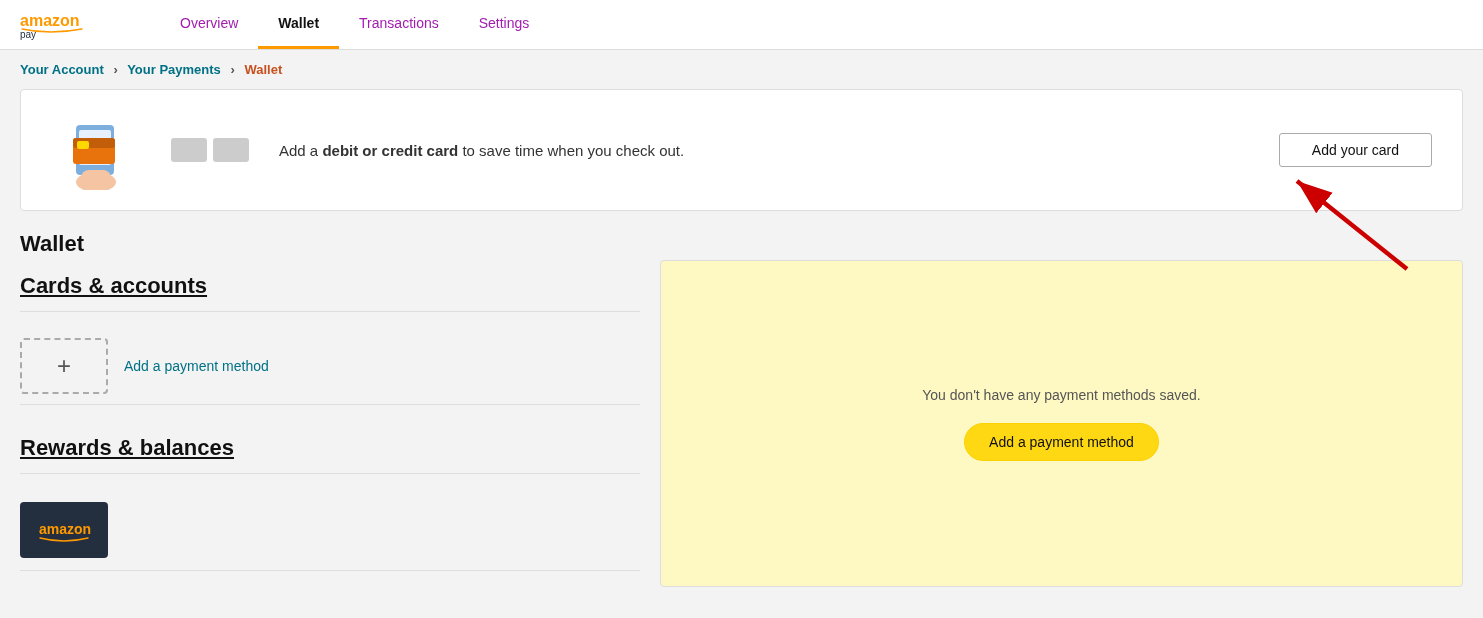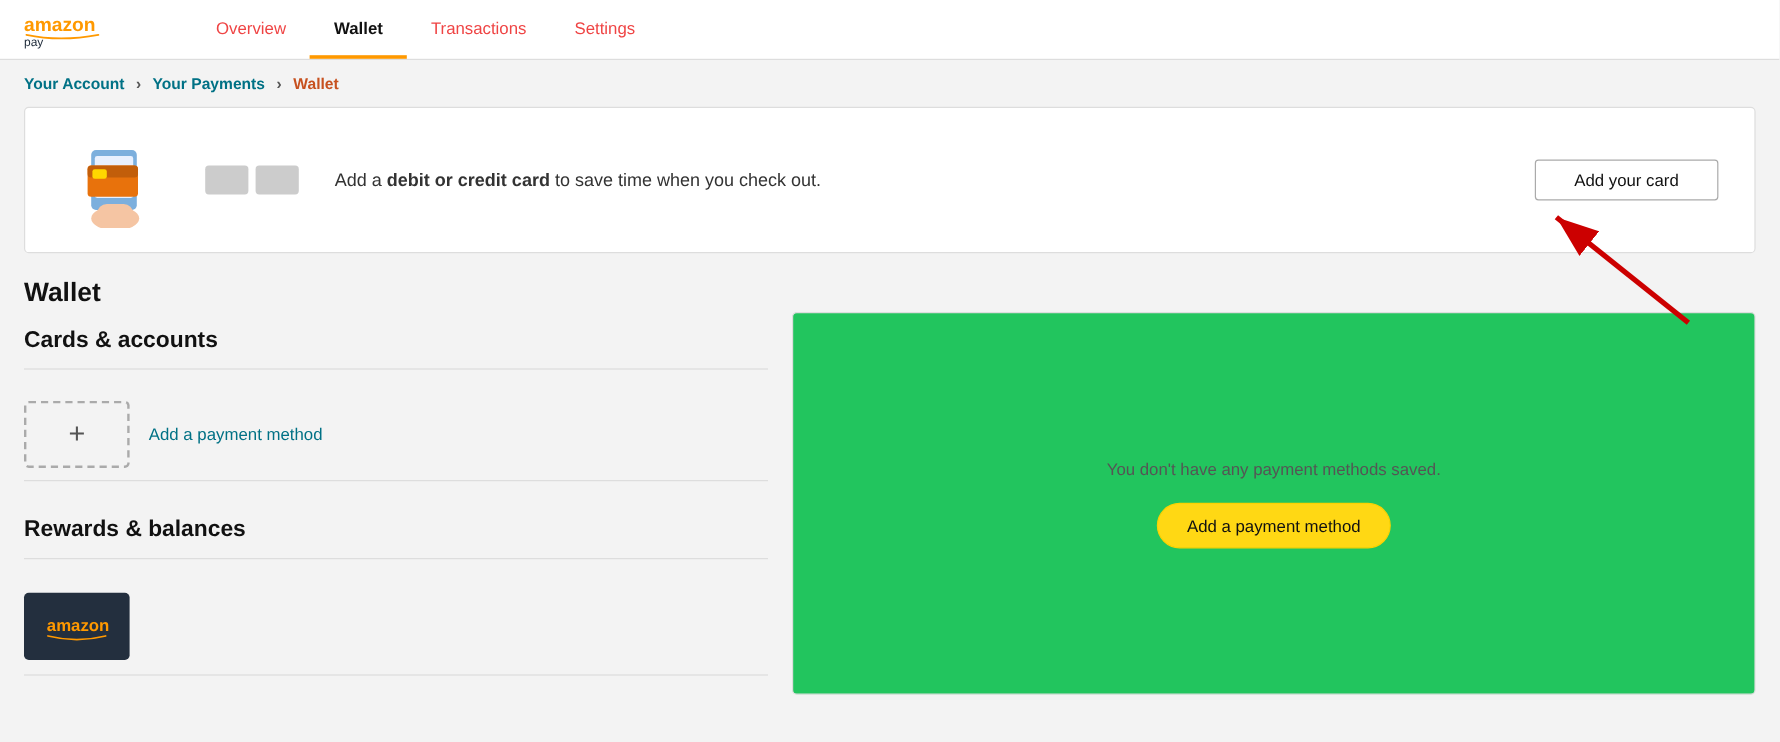--- a/index.html
+++ b/index.html
@@ -28,21 +28,21 @@
     .nav-tabs {
       display: flex;
       align-items: stretch;
       height: 100%;
     }
     .nav-tab {
       display: flex;
       align-items: center;
       padding: 0 20px;
       font-size: 14px;
-      color: #ef4444;
+      color: #a21caf;
       text-decoration: none;
       border-bottom: 3px solid transparent;
       cursor: pointer;
       height: 100%;
     }
     .nav-tab.active {
       color: #111;
       border-bottom: 3px solid #f90;
       font-weight: bold;
     }
@@ -136,24 +136,25 @@
       width: 620px;
       flex-shrink: 0;
     }
     .section-title {
       font-size: 22px;
       font-weight: bold;
       color: #111;
       margin-bottom: 16px;
     }
     .subsection-title {
-      font-size: 19px;
+      font-size: 22px;
       font-weight: bold;
       color: #111;
       margin-bottom: 12px;
+      text-decoration: underline;
     }
     .divider {
       border: none;
       border-top: 1px solid #ddd;
       margin: 0 0 16px 0;
     }
 
     
     .add-payment-card {
       border: 2px dashed #aaa;
@@ -211,21 +212,21 @@
     }
     .gift-card-info .balance {
       font-size: 13px;
       color: #555;
       margin-top: 3px;
     }
 
     
     .right-panel {
       flex: 1;
-      background: #22c55e;
+      background: #fef9c3;
       border: 1px solid #ddd;
       border-radius: 4px;
       margin-left: 20px;
       display: flex;
       flex-direction: column;
       align-items: center;
       justify-content: center;
       min-height: 280px;
       padding: 40px;
       text-align: center;

